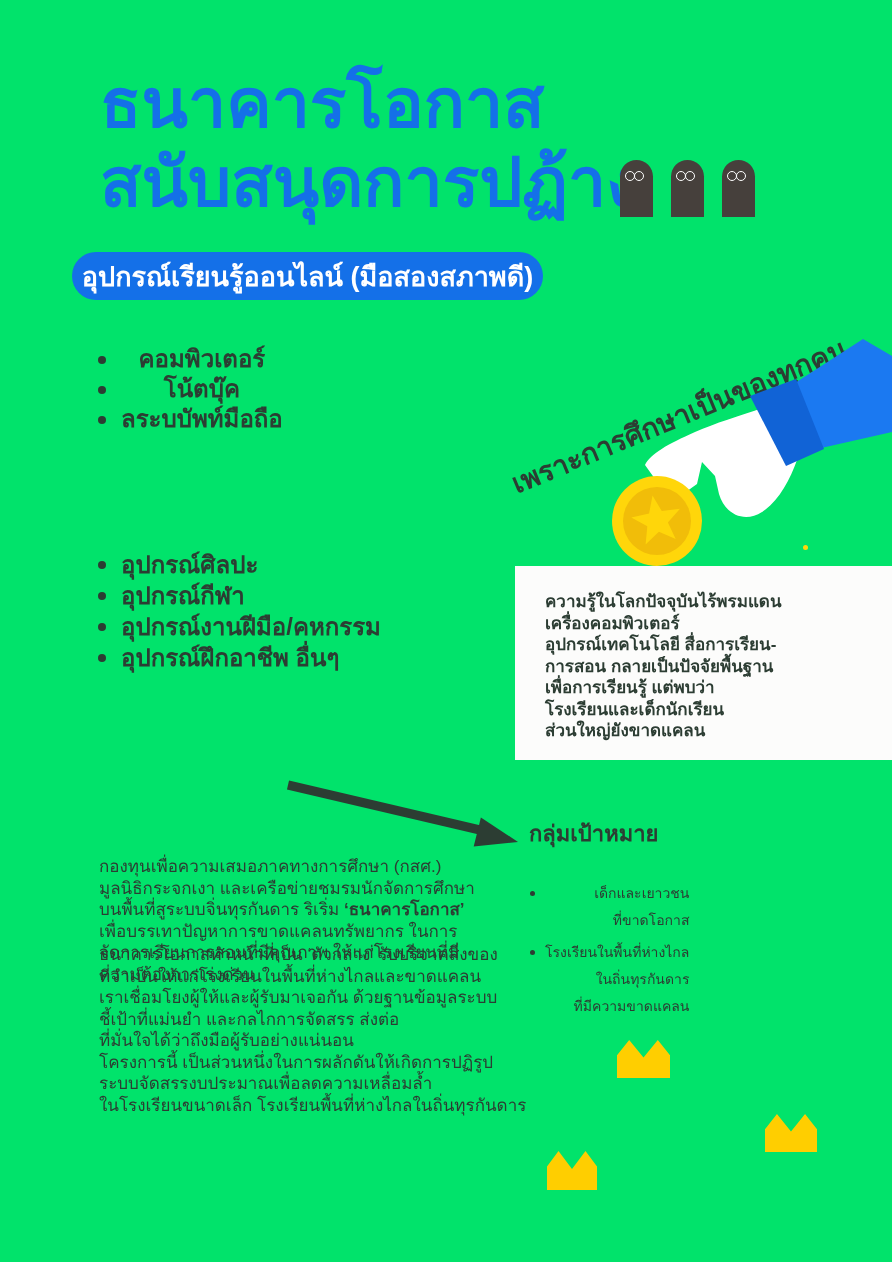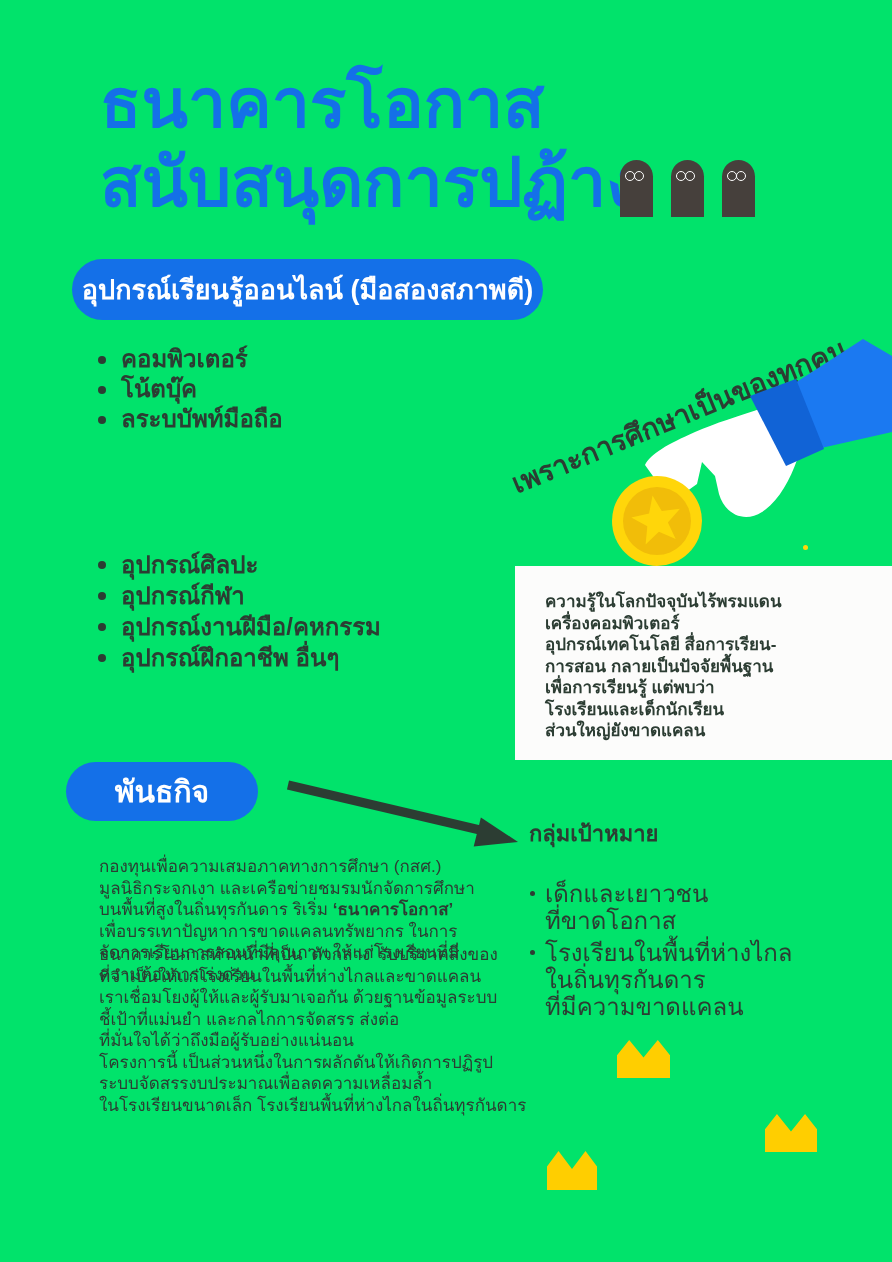--- a/index.html
+++ b/index.html
@@ -14,51 +14,51 @@
   .title{position:absolute;left:100px;top:64px;color:var(--blue);font-weight:bold;
          font-size:68px;line-height:79px;letter-spacing:0;}
   .figures{position:absolute;left:620px;top:160px;display:flex;gap:18px;}
   .figure{width:33px;height:57px;background:var(--figure);border-radius:17px 17px 0 0;
           display:flex;align-items:flex-start;padding-top:11px;padding-left:5px;box-sizing:border-box;}
   .eye{width:8px;height:8px;border:1.5px solid var(--white);border-radius:50%;display:inline-block;}
   .eye + .eye{margin-left:-1px;}
 
   .pill{position:absolute;background:var(--blue);color:var(--white);font-weight:bold;
         display:flex;align-items:center;justify-content:center;border-radius:34px;}
-  .pill1{left:72px;top:259px;width:471px;height:61px;font-size:27px;}
+  .pill1{left:72px;top:252px;width:471px;height:48px;font-size:27px;}
   .pill2{left:70px;top:465px;width:228px;height:62px;font-size:26px;}
   .pill3{left:66px;top:762px;width:192px;height:59px;font-size:30px;}
 
   ul.blist{position:absolute;left:98px;margin:0;padding:0;list-style:none;color:var(--dark);
            font-weight:bold;font-size:24px;}
   ul.blist li{position:relative;padding-left:23px;}
   ul.blist li::before{content:"";position:absolute;left:0;top:12px;width:8px;height:8px;
            border-radius:50%;background:var(--dark);}
-  .list1{top:344px;} .list1 li{line-height:30px;}
+  .list1{top:344px;} .list1 li{line-height:30px;text-align:center;}
   .list2{top:549px;} .list2 li{line-height:31px;}
 
   .tagline{position:absolute;left:498px;top:388px;width:390px;color:var(--dark);
            font-weight:bold;font-size:28px;transform:rotate(-22.5deg);transform-origin:center;}
 
   .illustration{position:absolute;left:540px;top:330px;}
   .ydot{position:absolute;left:803px;top:545px;width:5px;height:5px;border-radius:50%;background:var(--yellow);}
 
   .infobox{position:absolute;left:515px;top:566px;width:377px;height:194px;background:var(--box);box-sizing:border-box;
            padding:25px 4px 0 30px;}
   .infobox .boxtext{color:var(--dark);font-weight:bold;font-size:17px;line-height:21.5px;white-space:pre-line;}
 
   .arrow{position:absolute;left:280px;top:770px;}
 
   .body-par{position:absolute;color:var(--dark);font-size:17px;line-height:21.5px;white-space:pre-line;margin:0;}
   .par1{left:99px;top:856px;width:430px;}
   .par2{left:99px;top:944px;width:450px;}
 
   .target-heading{position:absolute;left:529px;top:816px;color:var(--dark);font-weight:bold;font-size:22px;}
   ul.target-list{position:absolute;left:529px;top:880px;margin:0;padding:0;list-style:none;
-                 color:var(--dark);font-size:24px;}
+                 color:var(--dark);font-size:14px;text-align:right;}
   ul.target-list li{position:relative;padding-left:16px;line-height:27px;white-space:pre-line;margin-bottom:5px;}
   ul.target-list li::before{content:"";position:absolute;left:1px;top:11px;width:5px;height:5px;
                  border-radius:50%;background:var(--dark);}
 
   .crown{position:absolute;background:var(--crown);
          clip-path:polygon(0% 100%,0% 40%,23% 0%,50% 46%,77% 0%,100% 40%,100% 100%);}
   .crown1{left:617px;top:1040px;width:53px;height:38px;}
   .crown2{left:765px;top:1114px;width:52px;height:38px;}
   .crown3{left:547px;top:1151px;width:50px;height:39px;}
 </style>
@@ -125,31 +125,28 @@
   <div class="infobox">
     <div class="boxtext">ความรู้ในโลกปัจจุบันไร้พรมแดน
 เครื่องคอมพิวเตอร์
 อุปกรณ์เทคโนโลยี สื่อการเรียน-
 การสอน กลายเป็นปัจจัยพื้นฐาน
 เพื่อการเรียนรู้ แต่พบว่า
 โรงเรียนและเด็กนักเรียน
 ส่วนใหญ่ยังขาดแคลน</div>
   </div>
 
-  <div class="pill pill3">
-    <span>พันธกิจ</span>
-  </div>
   <svg class="arrow" width="245" height="85" viewBox="0 0 245 85">
     <line x1="8" y1="15" x2="200" y2="60" style="stroke:var(--dark)" stroke-width="9"></line>
     <polygon points="238,72 193.7,76.5 200.9,47.4" style="fill:var(--dark)"></polygon>
   </svg>
 
   <p class="body-par par1"><span>กองทุนเพื่อความเสมอภาคทางการศึกษา (กสศ.)
 มูลนิธิกระจกเงา และเครือข่ายชมรมนักจัดการศึกษา
-บนพื้นที่สูงในถิ่นทุรกันดาร ริเริ่ม </span><b>‘ธนาคารโอกาส’</b><span>
+บนพื้นที่สูระบบจิ่นทุรกันดาร ริเริ่ม </span><b>‘ธนาคารโอกาส’</b><span>
 เพื่อบรรเทาปัญหาการขาดแคลนทรัพยากร ในการ
 จัดการเรียนการสอนที่มีคุณภาพ ให้แก่โรงเรียนที่มี
 ความต้องการเร่งด่วน</span></p>
   <p class="body-par par2">ธนาคารโอกาสทำหน้าที่เป็น ‘ตัวกลาง’ รับบริจาคสิ่งของ
 ที่จำเป็นให้แก่โรงเรียนในพื้นที่ห่างไกลและขาดแคลน
 เราเชื่อมโยงผู้ให้และผู้รับมาเจอกัน ด้วยฐานข้อมูลระบบ
 ชี้เป้าที่แม่นยำ และกลไกการจัดสรร ส่งต่อ
 ที่มั่นใจได้ว่าถึงมือผู้รับอย่างแน่นอน
 โครงการนี้ เป็นส่วนหนึ่งในการผลักดันให้เกิดการปฏิรูป
 ระบบจัดสรรงบประมาณเพื่อลดความเหลื่อมล้ำ

